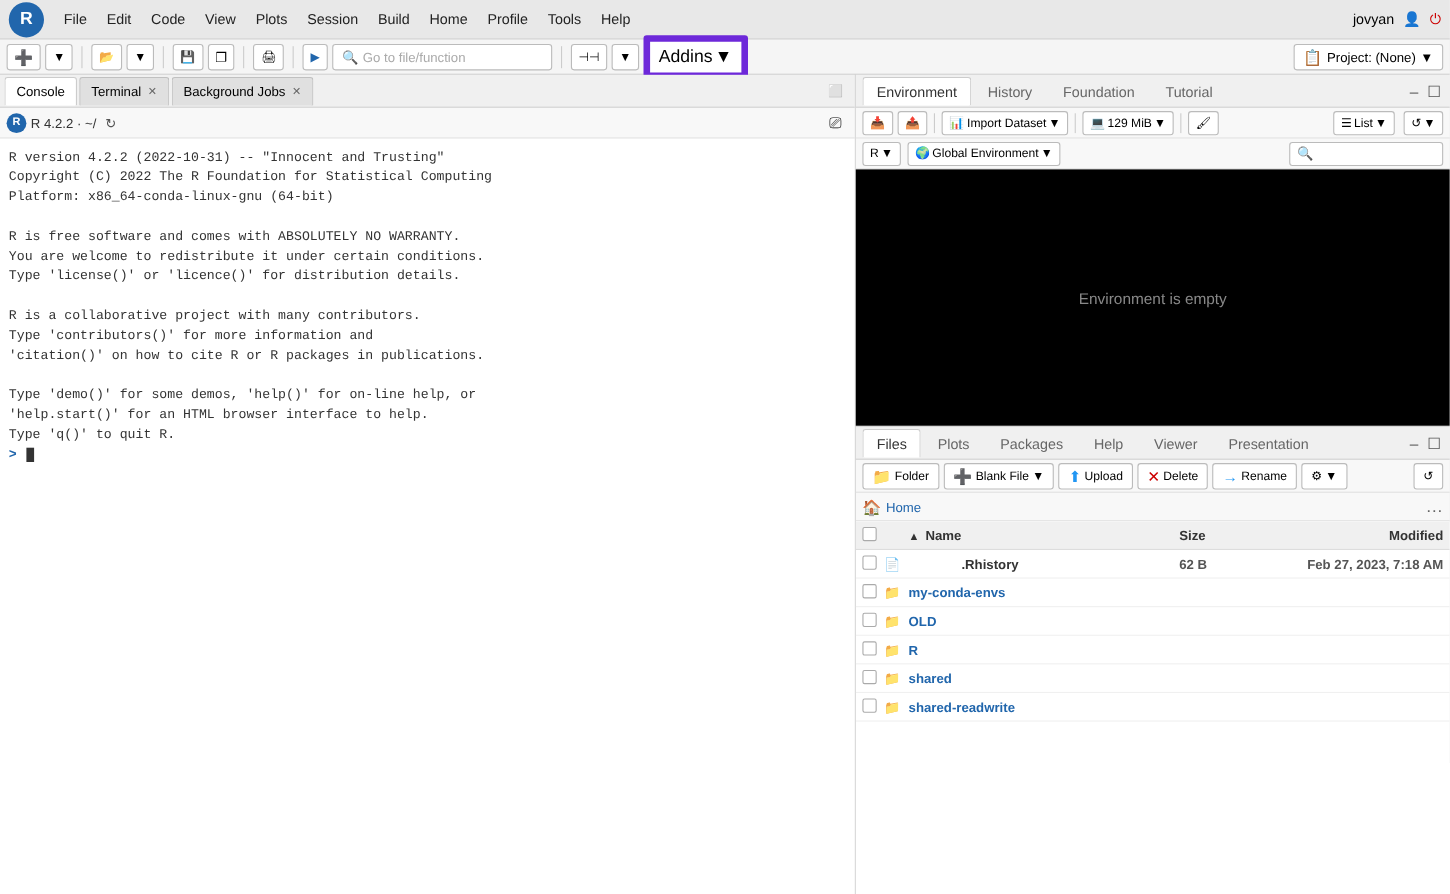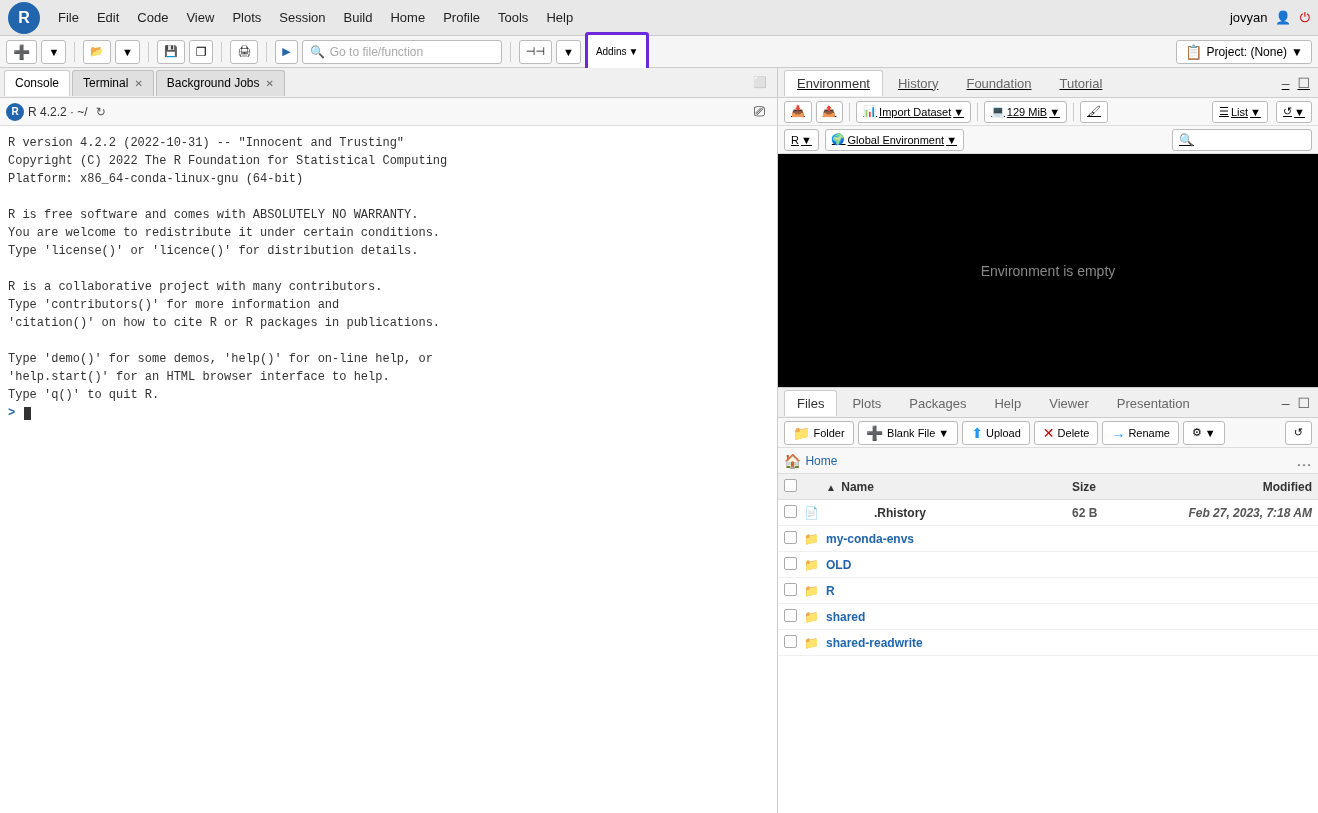--- a/index.html
+++ b/index.html
@@ -31,22 +31,22 @@
       font-size: 11px; height: 24px;
     }
     .toolbar-separator { width: 1px; height: 20px; background: #ccc; margin: 0 4px; }
     .goto-box {
       display: flex; align-items: center; background: white; border: 1px solid #bbb;
       border-radius: 3px; padding: 2px 8px; height: 24px; width: 200px; font-size: 12px;
       color: #888;
     }
     .addins-btn {
       display: flex; align-items: center; gap: 2px; padding: 2px 8px;
-      border: 3px solid #6d28d9; border-radius: 3px; background: white; cursor: pointer;
-      font-size: 10px; height: 40px;
+      border: 6px solid #6d28d9; border-radius: 3px; background: white; cursor: pointer;
+      font-size: 16px; height: 40px;
     }
     .project-btn {
       margin-left: auto; display: flex; align-items: center; gap: 4px;
       padding: 2px 8px; border: 1px solid #bbb; border-radius: 3px; background: white;
       cursor: pointer; font-size: 12px; height: 24px;
     }
 
     
     .main-layout { display: flex; height: calc(813px - 36px - 32px); }
 
@@ -85,21 +85,21 @@
     .console-content {
       flex: 1; background: white; padding: 8px; font-family: 'Courier New', monospace;
       font-size: 12px; overflow-y: auto; color: #333; line-height: 1.5;
     }
     .console-prompt { color: #2166ac; font-weight: bold; }
 
     
     .right-panel { flex: 1; display: flex; flex-direction: column; }
 
     
-    .upper-right { flex: 0 0 320px; display: flex; flex-direction: column; border-bottom: 1px solid #ccc; text-decoration: underline; }
+    .upper-right { flex: 0 0 320px; display: flex; flex-direction: column; border-bottom: 1px solid #ccc; }
 
     
     .lower-right { flex: 1; display: flex; flex-direction: column; }
 
     
     .panel-tab-bar {
       display: flex; align-items: center; background: #f0f0f0; border-bottom: 1px solid #ccc;
       height: 30px; padding: 0 6px;
     }
     .panel-tab {
@@ -186,21 +186,21 @@
     .files-col-modified { width: 160px; font-size: 12px; font-weight: bold; color: #333; text-align: right; }
     .sort-arrow { font-size: 10px; margin-right: 2px; }
 
     .file-row {
       display: flex; align-items: center; height: 26px; padding: 0 6px;
       border-bottom: 1px solid #f0f0f0; cursor: pointer;
     }
     .file-name { flex: 1; font-size: 12px; color: #2166ac; text-decoration: none; }
     .file-name.dark { color: #333; margin-left: 48px; }
     .file-size { width: 80px; font-size: 12px; color: #555; }
-    .file-modified { width: 160px; font-size: 12px; color: #555; font-style: italic; }
+    .file-modified { width: 160px; font-size: 12px; color: #555; }
 
     .folder-icon { color: #e8b84b; }
     .file-icon-doc { color: #555; }
 
     
     .cb { width: 13px; height: 13px; border: 1px solid #aaa; border-radius: 2px; background: white; display: inline-block; }
   </style>
 </head>
 <body>
 

